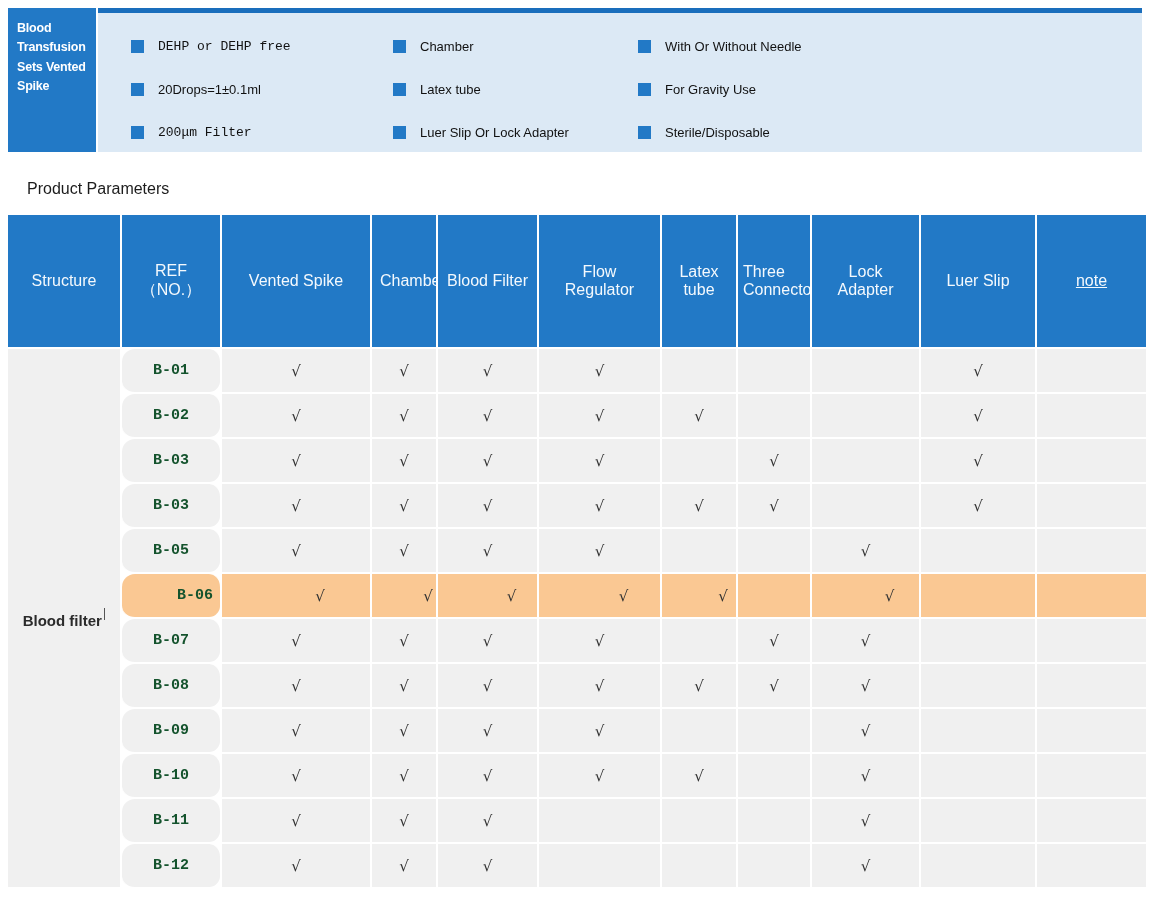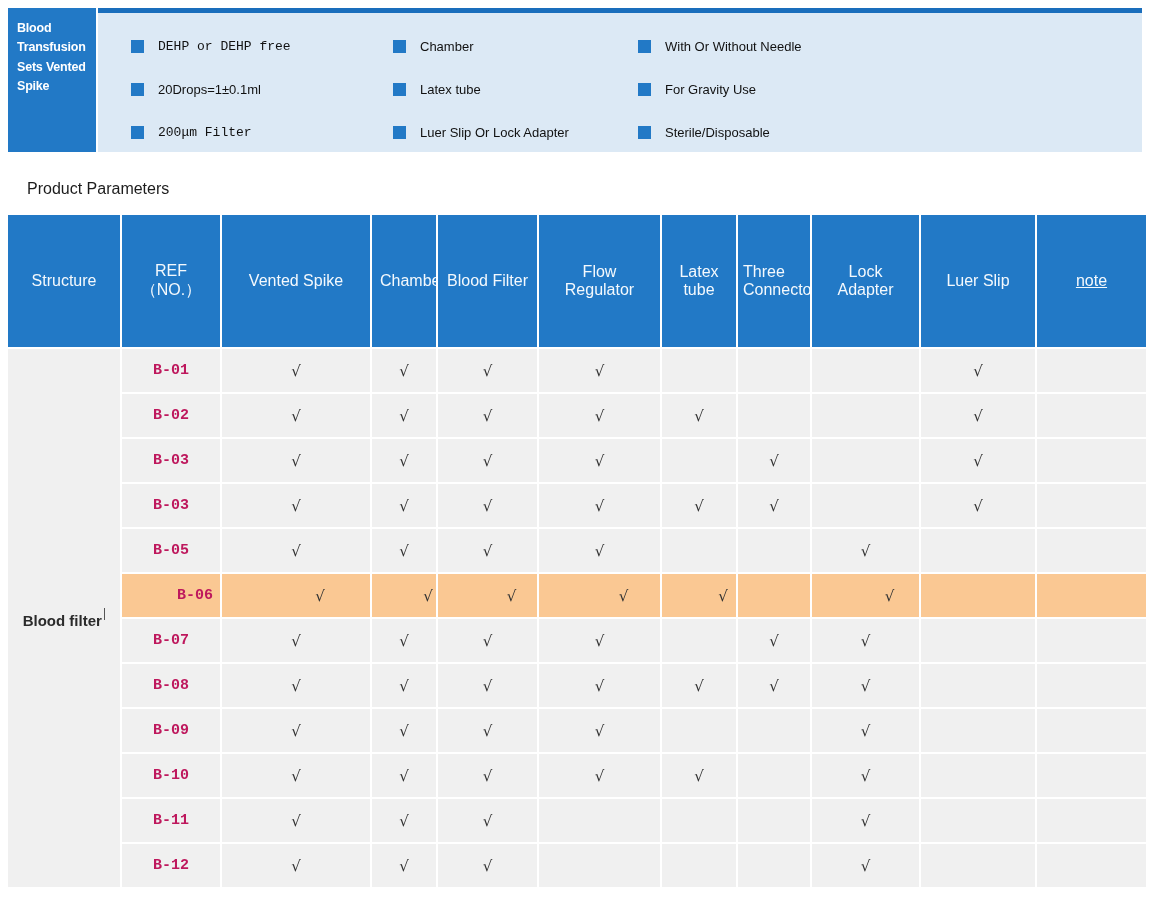--- a/index.html
+++ b/index.html
@@ -67,21 +67,21 @@
   .structure-cell {
     font-size:15px; font-weight:600; color:#2b2b2b;
     background:var(--cell);
   }
   .caret {
     display:inline-block; width:1.5px; height:12px;
     background:#555; margin-left:2px; vertical-align:6px;
   }
   .ref-cell {
     font-family:"Liberation Mono", monospace;
-    font-weight:700; font-size:15px; color:#be185d;
+    font-weight:700; font-size:15px; color:#14532d;border-radius:13px;
   }
   .check-cell {
     font-family:"DejaVu Sans", sans-serif;
     font-size:15px; color:var(--check);
   }
 </style>
 </head>
 <body>
 
 <div class="page">

